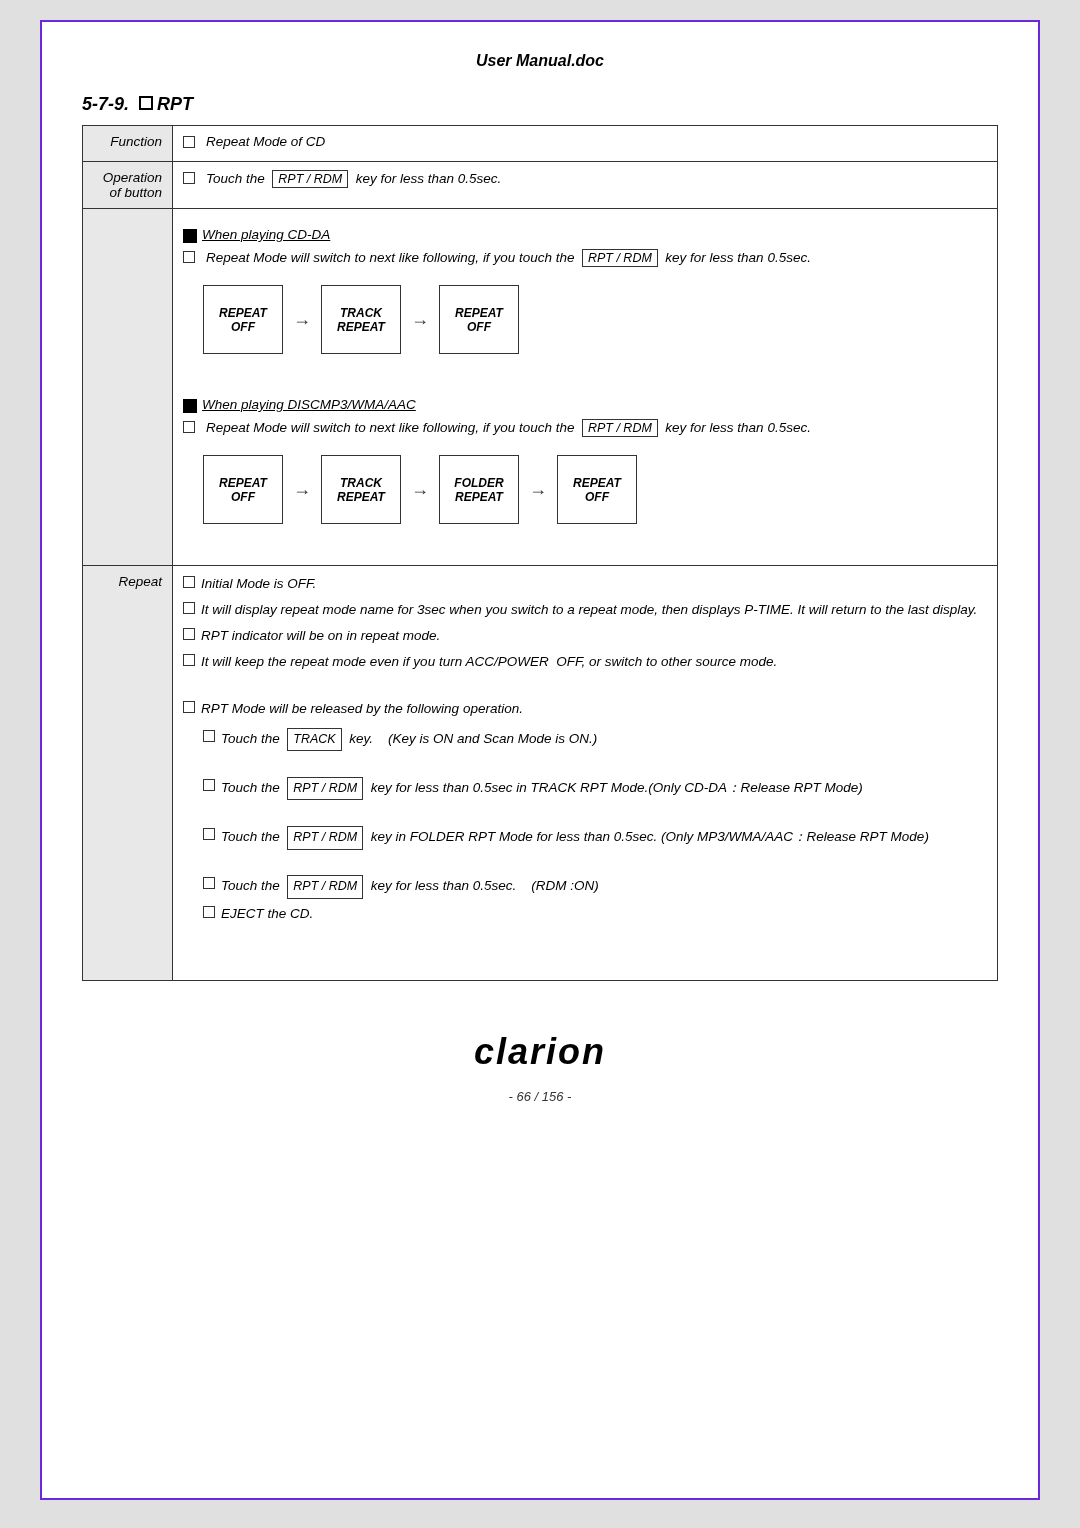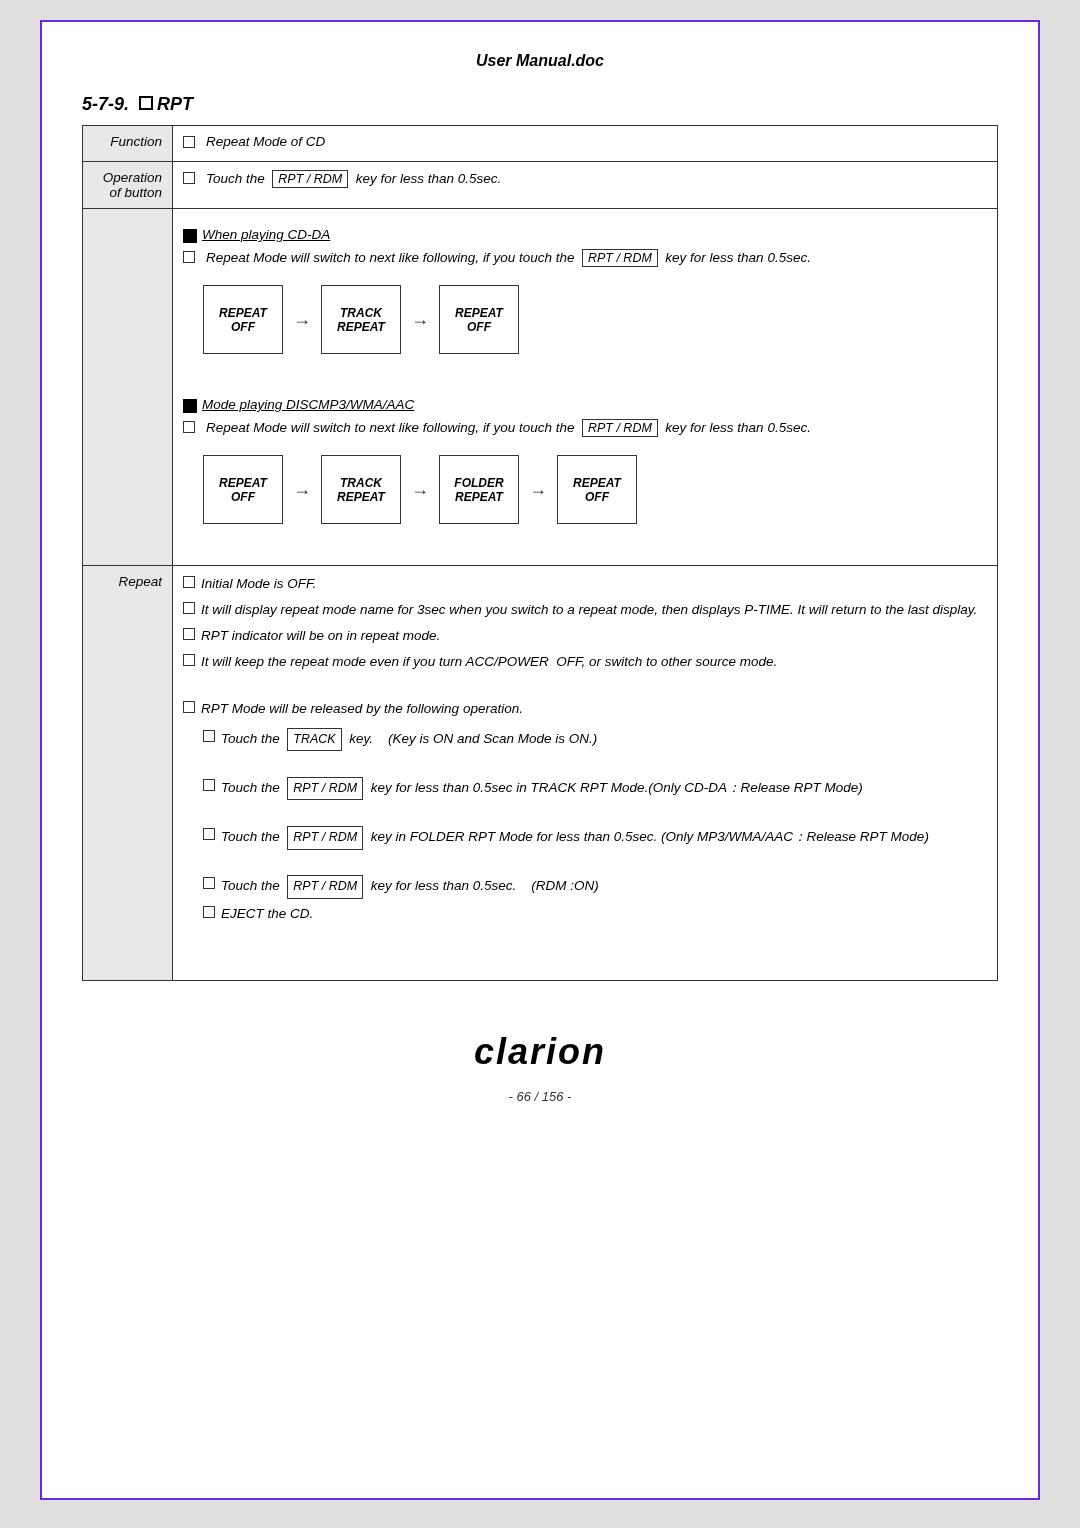--- a/index.html
+++ b/index.html
@@ -219,21 +219,21 @@
             <span>REPEAT</span>
             <span>OFF</span>
           </div>
         </div>
 
         <br>
 
         
         <div class="section-label">
           <span class="black-square"></span>
-          <span class="underline-text">Mode playing DISCMP3/WMA/AAC</span>
+          <span class="underline-text">When playing DISCMP3/WMA/AAC</span>
         </div>
         <div class="row-line">
           <span class="checkbox-sq"></span>
           <span>Repeat Mode will switch to next like following, if you touch the &nbsp;<span class="key-box">RPT / RDM</span>&nbsp; key for less than 0.5sec.</span>
         </div>
 
         <div class="repeat-diagram">
           <div class="mode-box">
             <span>REPEAT</span>
             <span>OFF</span>

